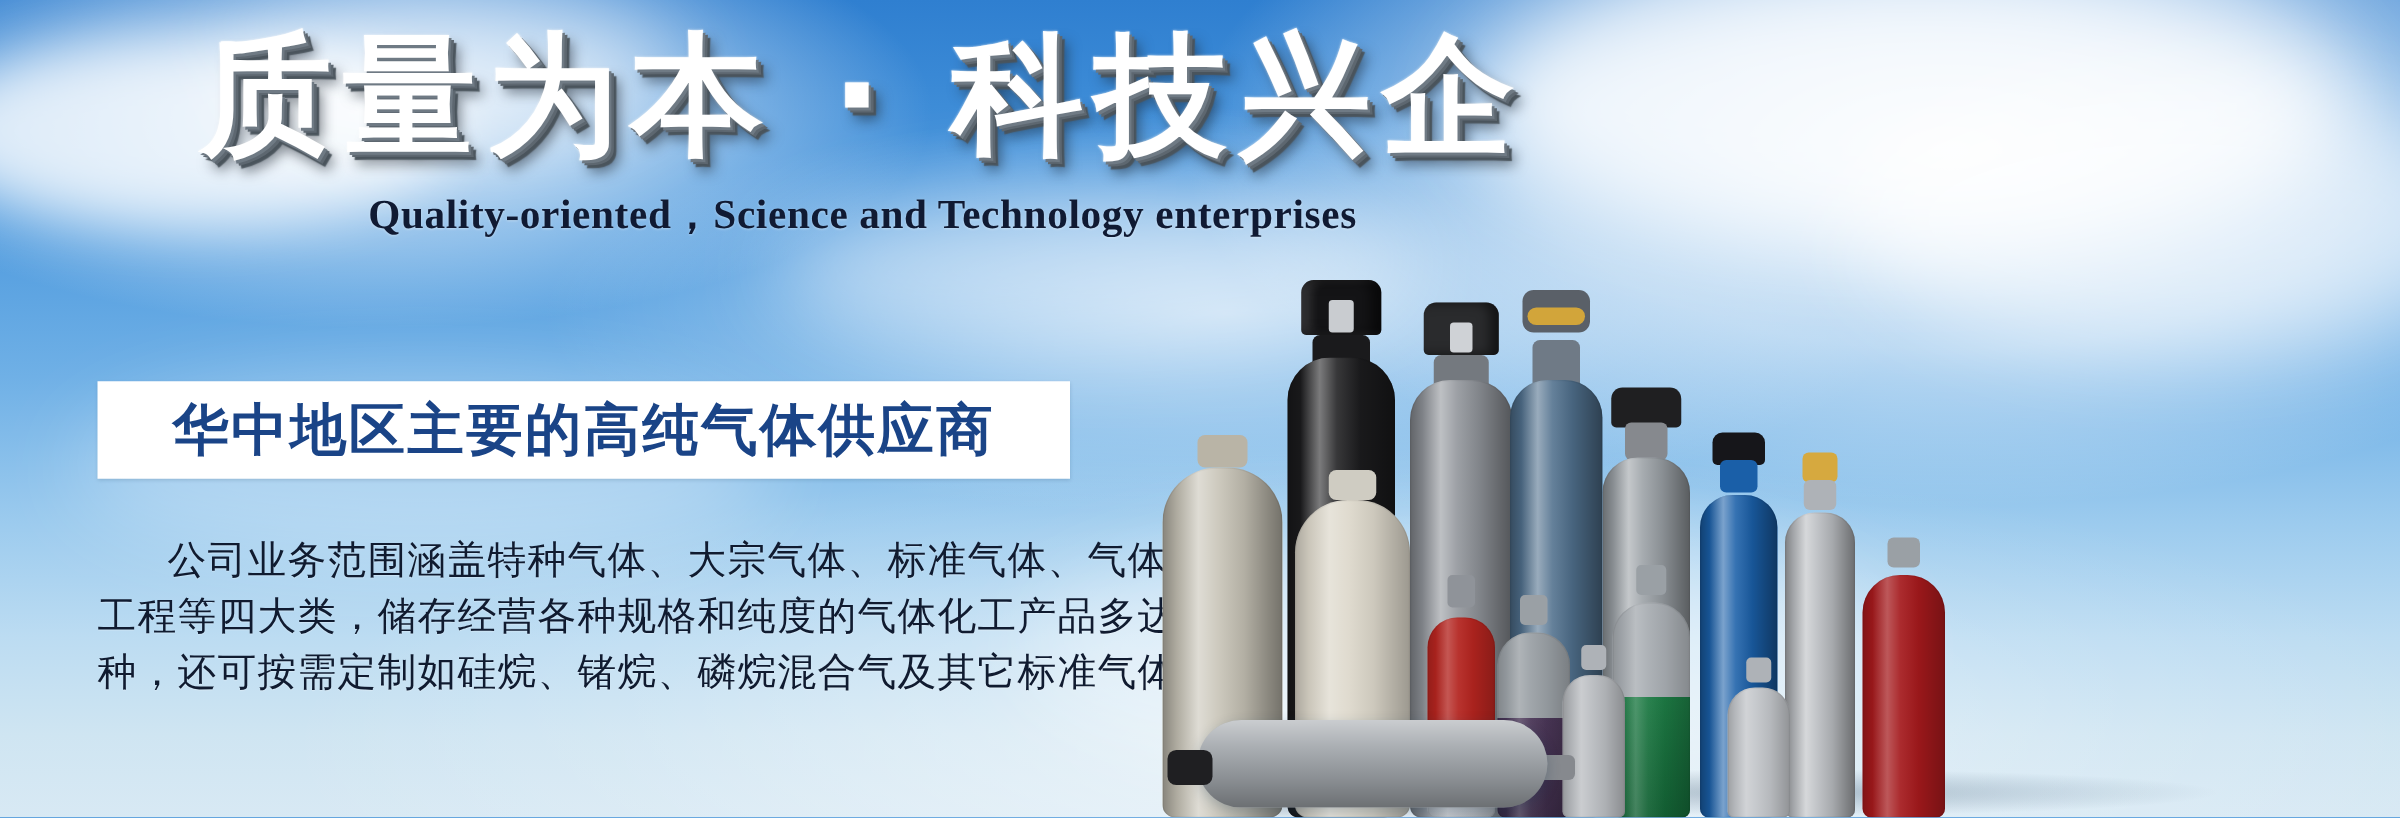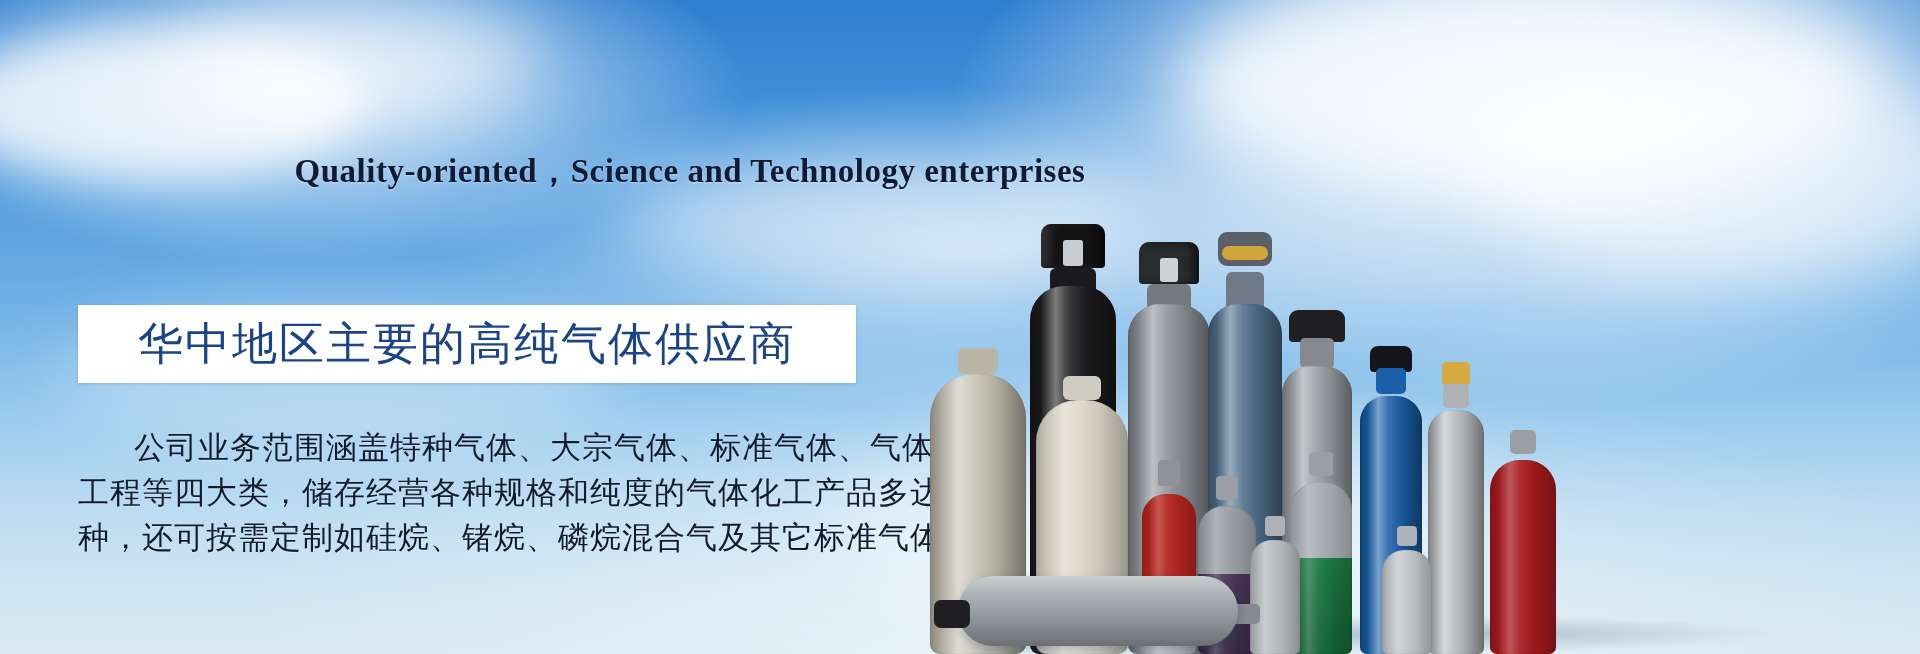--- a/index.html
+++ b/index.html
@@ -51,21 +51,21 @@
 
   
   #highlight-box{
     position:absolute;left:78px;top:305px;width:778px;height:78px;
     background:#ffffff;
     box-shadow:0 1px 3px rgba(20,50,80,.18);
     display:flex;align-items:center;justify-content:center;
   }
   #highlight-text{
     font-family:"DejaVu Sans","Liberation Sans",sans-serif;
-    font-weight:normal;
+    font-weight:bold;
     font-size:45px;
     letter-spacing:2px;
     color:#1a4487;
     white-space:nowrap;
   }
 
   
   #paragraph{
     position:absolute;left:78px;top:425px;width:800px;
     font-family:"Liberation Serif","DejaVu Serif",serif;
@@ -110,20 +110,23 @@
 <div id="banner">
 
   <div class="cloud" style="left:-60px;top:30px;width:420px;height:150px;"></div>
   <div class="cloud soft" style="left:180px;top:0px;width:360px;height:120px;"></div>
   <div class="cloud soft" style="left:1180px;top:-30px;width:700px;height:230px;background:rgba(255,255,255,.8);"></div>
   <div class="cloud soft" style="left:1480px;top:70px;width:520px;height:210px;"></div>
   <div class="cloud soft" style="left:620px;top:150px;width:520px;height:130px;background:rgba(255,255,255,.42);"></div>
   <div class="cloud soft" style="left:60px;top:300px;width:560px;height:150px;background:rgba(255,255,255,.3);"></div>
   <div class="cloud soft" style="left:820px;top:420px;width:700px;height:200px;background:rgba(255,255,255,.35);"></div>
 
+  <div id="headline-wrap">
+    <div id="headline">质量为本 · 科技兴企</div>
+  </div>
   <div id="subtitle">Quality-oriented，Science and Technology enterprises</div>
 
   <div id="highlight-box">
     <div id="highlight-text">华中地区主要的高纯气体供应商</div>
   </div>
 
   <div id="paragraph">
     <span class="ln indent">公司业务范围涵盖特种气体、大宗气体、标准气体、气体管道</span>
     <span class="ln">工程等四大类，储存经营各种规格和纯度的气体化工产品多达上百</span>
     <span class="ln">种，还可按需定制如硅烷、锗烷、磷烷混合气及其它标准气体。</span>

